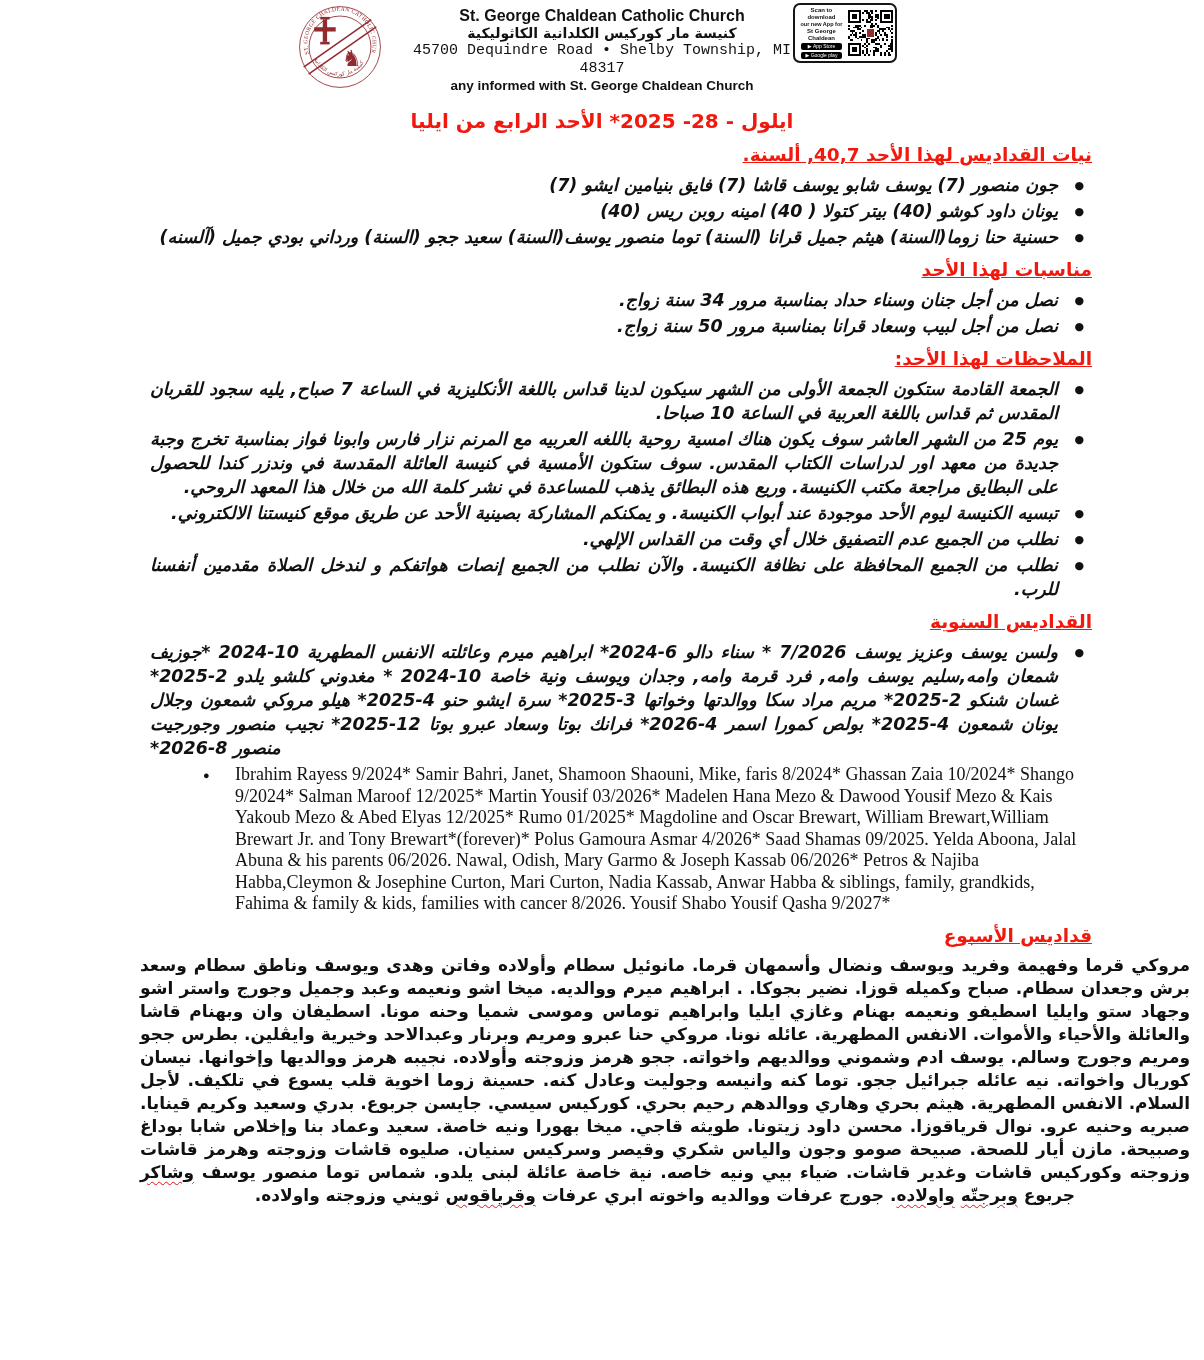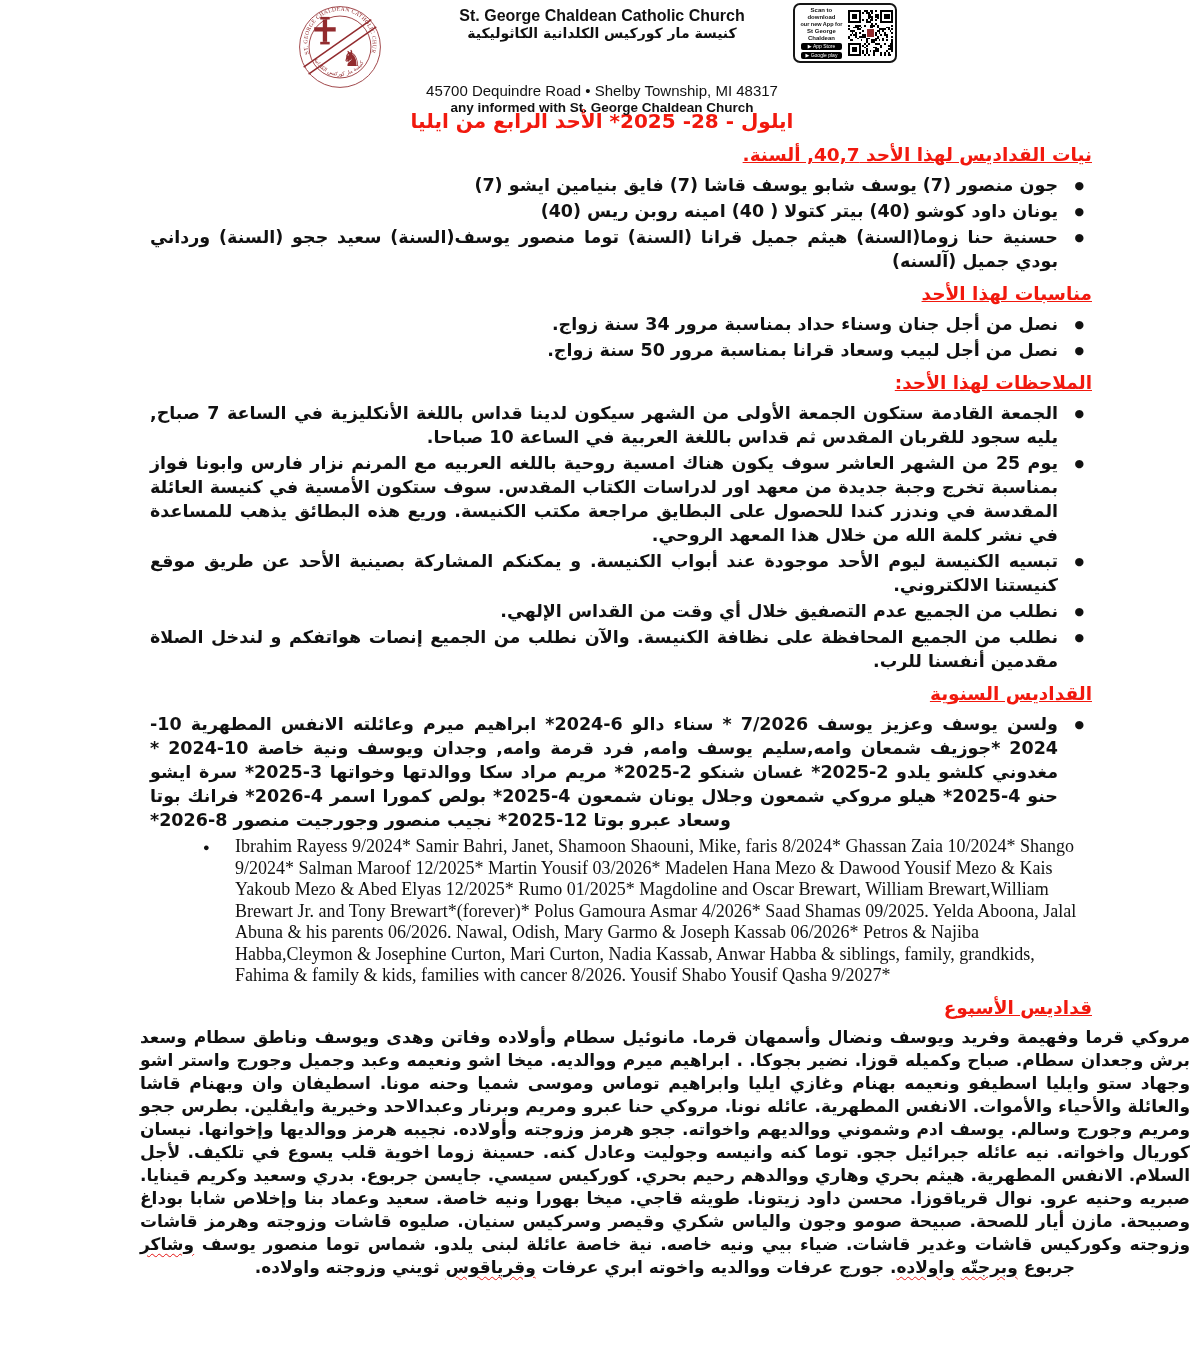--- a/index.html
+++ b/index.html
@@ -4,21 +4,21 @@
 <style>
   html,body{margin:0;padding:0;background:#fff;overflow:hidden;}
   .page{position:relative;width:1204px;height:1360px;background:#fff;overflow:hidden;
         font-family:"DejaVu Sans",sans-serif;color:#111;}
   
   .header{position:relative;height:94px;}
   .logo{position:absolute;left:294px;top:4px;width:92px;height:86px;}
   .header-center{position:absolute;left:412px;top:7px;width:380px;text-align:center;}
   .hc-en{font-family:"Liberation Sans",sans-serif;font-weight:bold;font-size:16px;line-height:18px;}
   .hc-ar{direction:rtl;font-weight:bold;font-size:14px;line-height:17px;}
-  .hc-addr{font-family:Liberation Sans, sans-serif;font-size:15px;line-height:18px;margin-top:40px;}
+  .hc-addr{font-family:Liberation Mono, monospace;font-size:15px;line-height:18px;}
   .hc-tag{font-family:"Liberation Sans",sans-serif;font-weight:bold;font-size:13.5px;line-height:16px;}
   .qr-box{position:absolute;left:793px;top:3px;width:104px;height:60px;border:2px solid #151515;
           border-radius:7px;box-sizing:border-box;display:flex;align-items:center;padding:2px;background:#fff;}
   .qr-left{width:52px;text-align:center;font-family:"Liberation Sans",sans-serif;}
   .qr-l1{font-weight:bold;font-size:6px;line-height:7px;}
   .qr-l2{font-size:5.5px;line-height:6.5px;font-weight:bold;}
   .qr-l3{font-weight:bold;font-size:6px;line-height:7px;}
   .badge{background:#000;color:#fff;border-radius:2px;font-size:5px;line-height:7px;margin:1.5px 4px 0;
          font-family:"Liberation Sans",sans-serif;}
   .qr-code{width:48px;height:48px;margin-left:2px;}
@@ -33,21 +33,21 @@
   .ig-icon::before{content:"";position:absolute;left:2.5px;top:2.5px;right:2.5px;bottom:2.5px;
                    border:1.5px solid #fff;border-radius:4px;}
   .ig-icon::after{content:"";position:absolute;left:6px;top:6px;width:3.5px;height:3.5px;
                   border:1.5px solid #fff;border-radius:50%;}
   
   .title{direction:rtl;text-align:center;color:#f1190e;font-weight:bold;font-size:20px;line-height:26px;
          margin:14px 0 0;}
   .content{margin:0 112px 0 150px;direction:rtl;}
   .sec{direction:rtl;text-align:right;color:#f1190e;font-weight:bold;font-size:18.5px;line-height:22px;
        text-decoration:underline;margin:10px 0 7px;}
-  ul.ar{list-style:none;margin:0 0 2px;padding:0 34px 0 0;}
+  ul.ar{list-style:none;margin:0 0 2px;padding:0 34px 0 0;font-style:italic;}
   ul.ar li{position:relative;direction:rtl;text-align:justify;font-weight:bold;font-size:17.5px;
            line-height:24px;margin:2px 0;}
   ul.ar li::before{content:"\25CF";position:absolute;right:-26px;top:1px;font-size:11px;}
   ul.ar.annual li{text-align-last:left;}
   ul.en{list-style:none;margin:4px 13px 0;padding:0 0 0 72px;direction:ltr;}
   ul.en li{position:relative;direction:ltr;text-align:left;font-family:"Liberation Serif",serif;
            font-size:18px;line-height:21.5px;font-weight:normal;}
   ul.en li::before{content:"\25CF";position:absolute;left:-32px;top:1px;font-size:11px;}
   .weekly-par{direction:rtl;margin:2px 14px 0 140px;font-weight:bold;font-size:17px;line-height:23px;
               text-align:justify;text-align-last:center;}

